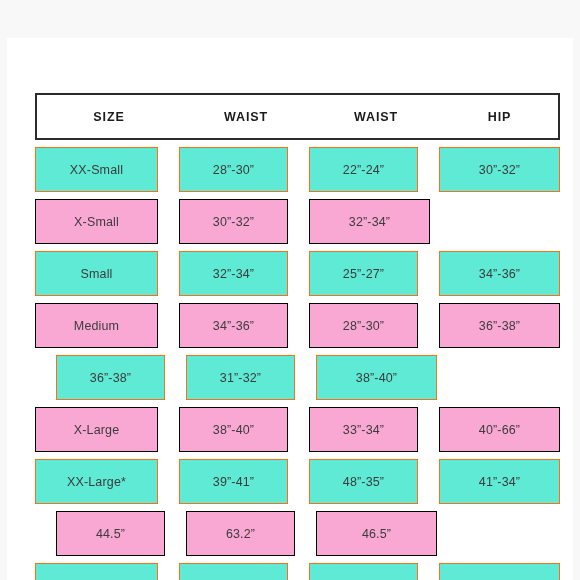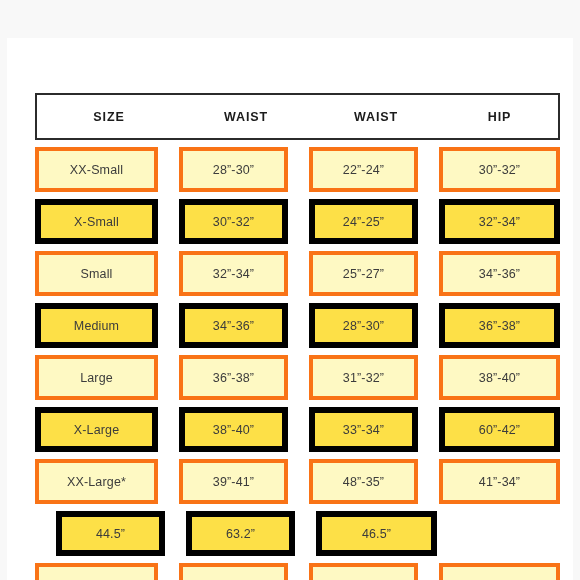--- a/index.html
+++ b/index.html
@@ -69,26 +69,26 @@
   .chart-row .cell {
     display: flex;
     align-items: center;
     justify-content: center;
     font-size: 12.5px;
     color: #3c3c3c;
     box-sizing: border-box;
     letter-spacing: 0.15px;
   }
   .chart-row.row-light .cell {
-    background: #fef9c3;
-    border: 4px solid #f97316;
+    background: #5eead4;
+    border: 1px solid #f97316;
   }
   .chart-row.row-shaded .cell {
-    background: #fde047;
-    border: 6px solid #000000;
+    background: #f9a8d4;
+    border: 1px solid #000000;
   }
 
   
   .col-size  { width: 123px; }
   .col-bust  { width: 109px; margin-left: 21px; }
   .col-waist { width: 109px; margin-left: 21px; }
   .col-hip   { width: 121px; margin-left: 21px; }
 
   
   .chart-header .col-size  { width: 144px; margin-left: 0; }
@@ -116,50 +116,48 @@
         <div class="chart-row row-light">
           <div class="cell col-size">XX-Small</div>
           <div class="cell col-bust">28”-30”</div>
           <div class="cell col-waist">22”-24”</div>
           <div class="cell col-hip">30”-32”</div>
         </div>
 
         <div class="chart-row row-shaded">
           <div class="cell col-size">X-Small</div>
           <div class="cell col-bust">30”-32”</div>
-          <div class="cell col-waist">24”-25”</div>
           <div class="cell col-hip">32”-34”</div>
         </div>
 
         <div class="chart-row row-light">
           <div class="cell col-size">Small</div>
           <div class="cell col-bust">32”-34”</div>
           <div class="cell col-waist">25”-27”</div>
           <div class="cell col-hip">34”-36”</div>
         </div>
 
         <div class="chart-row row-shaded">
           <div class="cell col-size">Medium</div>
           <div class="cell col-bust">34”-36”</div>
           <div class="cell col-waist">28”-30”</div>
           <div class="cell col-hip">36”-38”</div>
         </div>
 
         <div class="chart-row row-light">
-          <div class="cell col-size">Large</div>
           <div class="cell col-bust">36”-38”</div>
           <div class="cell col-waist">31”-32”</div>
           <div class="cell col-hip">38”-40”</div>
         </div>
 
         <div class="chart-row row-shaded">
           <div class="cell col-size">X-Large</div>
           <div class="cell col-bust">38”-40”</div>
           <div class="cell col-waist">33”-34”</div>
-          <div class="cell col-hip">60”-42”</div>
+          <div class="cell col-hip">40”-66”</div>
         </div>
 
         <div class="chart-row row-light">
           <div class="cell col-size">XX-Large*</div>
           <div class="cell col-bust">39”-41”</div>
           <div class="cell col-waist">48”-35”</div>
           <div class="cell col-hip">41”-34”</div>
         </div>
 
         <div class="chart-row row-shaded">

